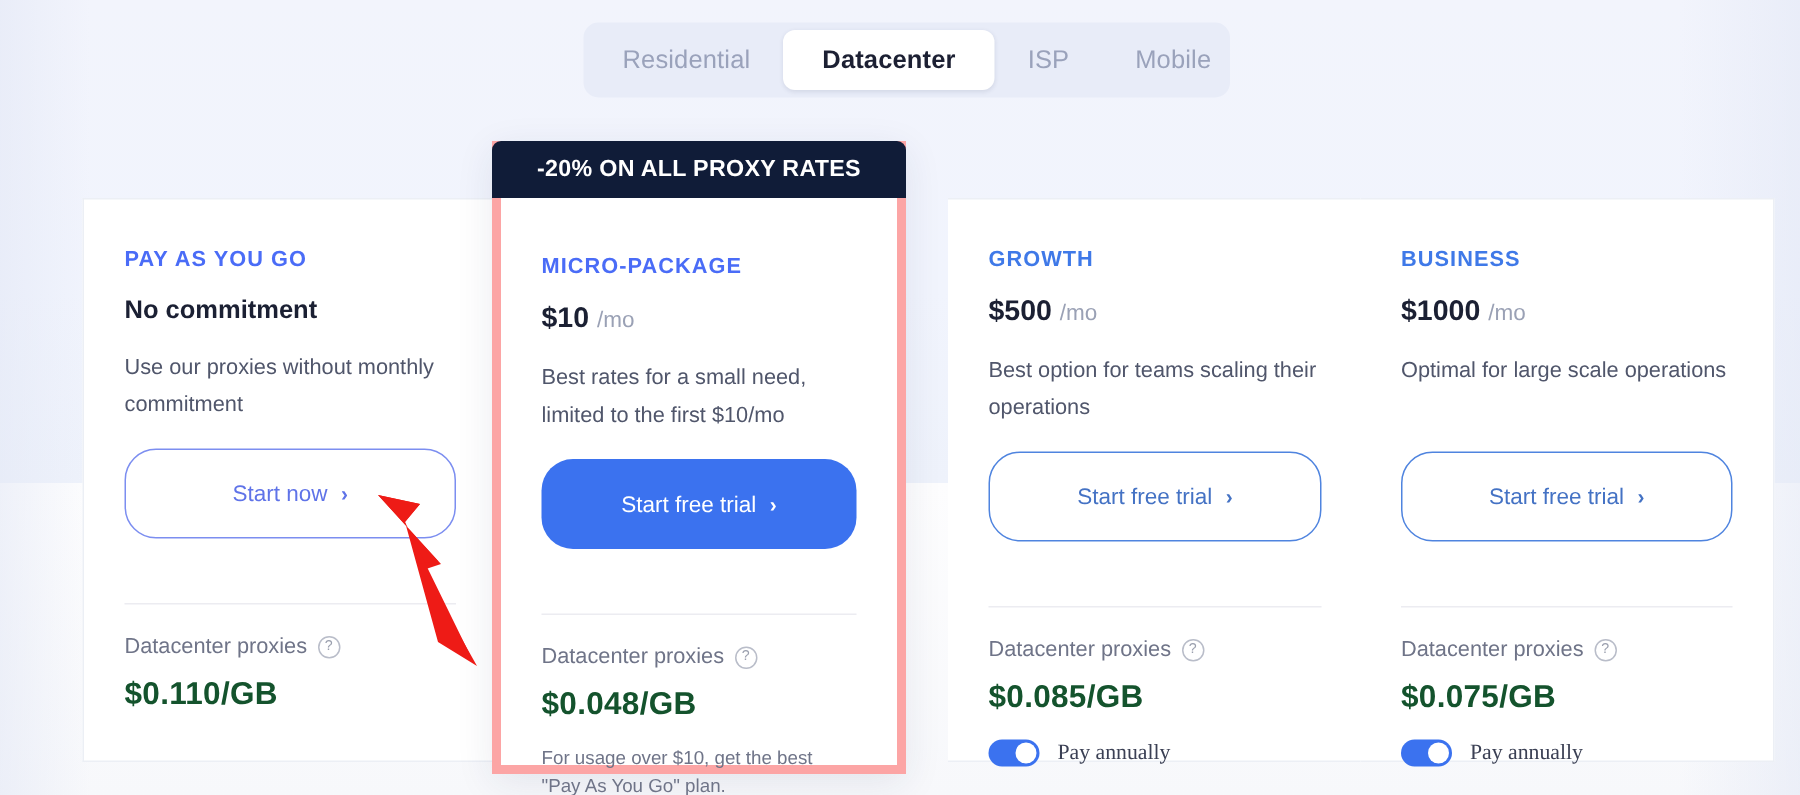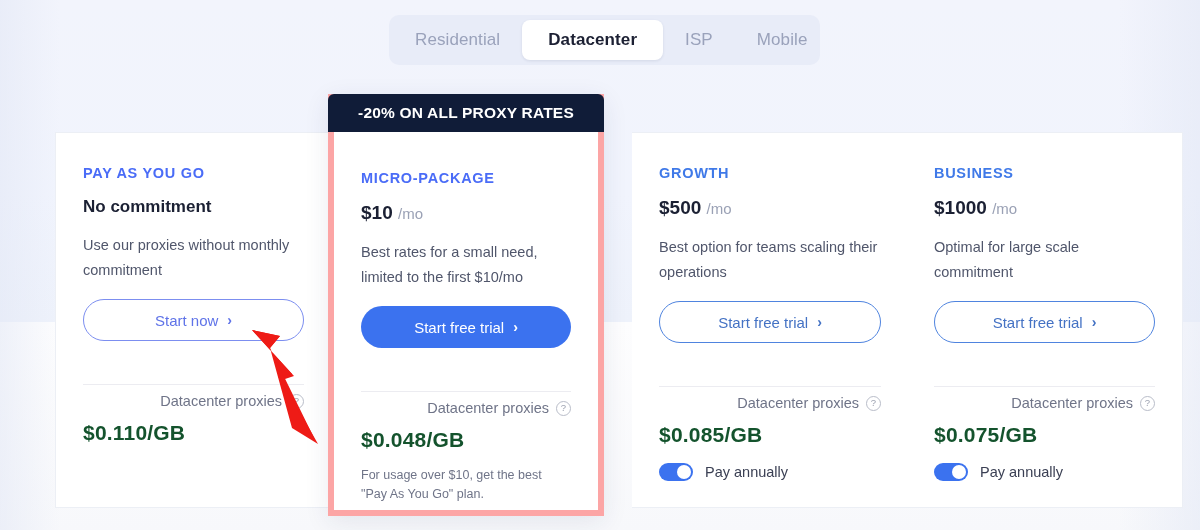--- a/index.html
+++ b/index.html
@@ -147,21 +147,21 @@
     color: #50566b;
     margin-bottom: 16px;
     min-height: 50px;
   }
 
   .cta {
     display: flex;
     align-items: center;
     justify-content: center;
     gap: 9px;
-    height: 42px;
+    height: 60px;
     border-radius: 21px;
     font-size: 15px;
     cursor: pointer;
     white-space: nowrap;
   }
   .cta.outline-violet {
     border: 1.4px solid #7c8ef0;
     color: #5f73e8;
     background: #fff;
   }
@@ -178,27 +178,26 @@
   .chev { font-size: 14px; font-weight: bold; line-height: 1; }
 
   .divider {
     height: 1px;
     background: #ececf1;
     margin-top: 43px;
   }
   .card.c1 .divider { margin-top: 43px; }
 
   .proxy-label {
-    margin-top: 8px;
+    margin-top: 20px;
     font-size: 14.5px;
     color: #6f7488;
     display: flex;
     align-items: center;
     gap: 7px;
-    justify-content: flex-end;
   }
   .help {
     width: 15px; height: 15px;
     border: 1px solid #b9bdc9;
     border-radius: 50%;
     font-size: 9.5px;
     color: #9a9fae;
     display: inline-flex;
     align-items: center;
     justify-content: center;
@@ -235,21 +234,21 @@
     flex: none;
   }
   .switch::after {
     content: "";
     position: absolute;
     right: 2px; top: 2px;
     width: 14px; height: 14px;
     border-radius: 50%;
     background: #ffffff;
   }
-  .annual-label { font-size: 14.5px; color: #3b4054; }
+  .annual-label { font-size: 14.5px; color: #3b4054; font-family: Liberation Serif, serif; }
 
   
   .arrow {
     position: absolute;
     left: 230px; top: 296px;
     width: 110px; height: 150px;
     z-index: 20;
     pointer-events: none;
   }
 </style>
@@ -330,21 +329,21 @@
       <span class="annual-label">Pay annually</span>
     </div>
   </div>
 
   <div class="card c3">
     <div class="plan-name">BUSINESS</div>
     <div class="price-row">
       <span>$1000</span>
       <span class="per">/mo</span>
     </div>
-    <div class="desc">Optimal for large scale commitment</div>
+    <div class="desc">Optimal for large scale operations</div>
     <div class="cta outline-blue">
       <span>Start free trial</span>
       <span class="chev">›</span>
     </div>
     <div class="divider"></div>
     <div class="proxy-label">
       <span>Datacenter proxies</span>
       <span class="help">?</span>
     </div>
     <div class="rate">$0.075/GB</div>

